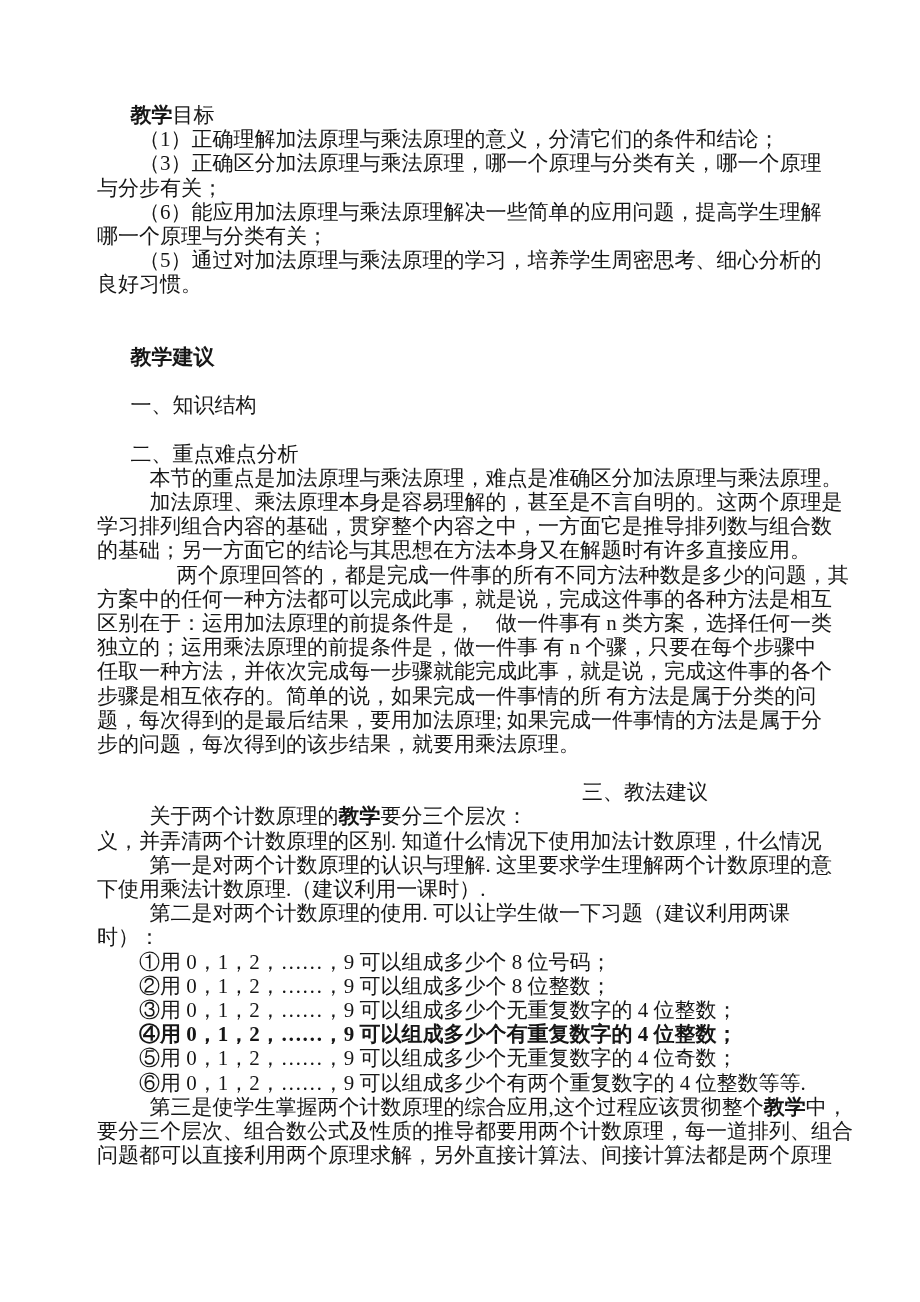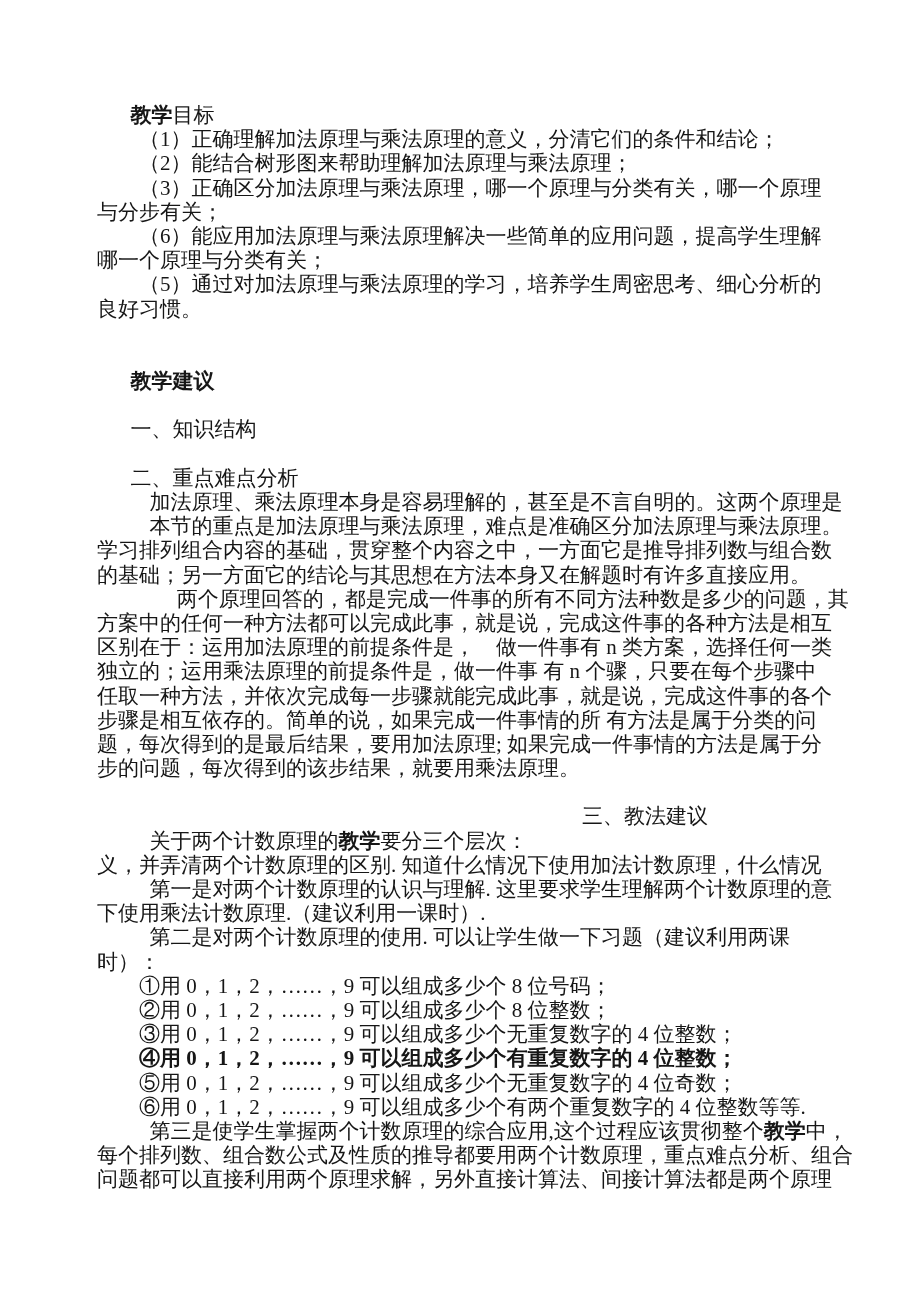--- a/index.html
+++ b/index.html
@@ -22,36 +22,35 @@
     height: 24.2px;
   }
   .line .b { font-weight: bold; }
 </style>
 </head>
 <body>
 
 <div class="doc" style="color: rgb(22, 22, 22);">
     <div class="line" style="padding-left: 1.6em;"><span class="b">教学</span><span>目标</span></div>
     <div class="line" style="padding-left: 2em;">（1）正确理解加法原理与乘法原理的意义，分清它们的条件和结论；</div>
-    <div class="line" style="padding-left: 2em;">（2）能结合树形图来帮助理解加法原理与乘法原理；</div>
     <div class="line" style="padding-left: 2em;">（3）正确区分加法原理与乘法原理，哪一个原理与分类有关，哪一个原理</div>
     <div class="line">与分步有关；</div>
     <div class="line" style="padding-left: 2em;">（6）能应用加法原理与乘法原理解决一些简单的应用问题，提高学生理解</div>
     <div class="line">哪一个原理与分类有关；</div>
     <div class="line" style="padding-left: 2em;">（5）通过对加法原理与乘法原理的学习，培养学生周密思考、细心分析的</div>
     <div class="line">良好习惯。</div>
     <div class="line">&nbsp;</div>
     <div class="line">&nbsp;</div>
     <div class="line" style="padding-left: 1.6em;"><span class="b">教学建议</span></div>
     <div class="line">&nbsp;</div>
     <div class="line" style="padding-left: 1.6em;">一、知识结构</div>
     <div class="line">&nbsp;</div>
     <div class="line" style="padding-left: 1.6em;">二、重点难点分析</div>
+    <div class="line" style="padding-left: 2.5em;">本节的重点是加法原理与乘法原理，难点是准确区分加法原理与乘法原理。</div>
     <div class="line" style="padding-left: 2.5em;">加法原理、乘法原理本身是容易理解的，甚至是不言自明的。这两个原理是</div>
-    <div class="line" style="padding-left: 2.5em;">本节的重点是加法原理与乘法原理，难点是准确区分加法原理与乘法原理。</div>
     <div class="line">学习排列组合内容的基础，贯穿整个内容之中，一方面它是推导排列数与组合数</div>
     <div class="line">的基础；另一方面它的结论与其思想在方法本身又在解题时有许多直接应用。</div>
     <div class="line" style="padding-left: 3.8em;">两个原理回答的，都是完成一件事的所有不同方法种数是多少的问题，其</div>
     <div class="line">方案中的任何一种方法都可以完成此事，就是说，完成这件事的各种方法是相互</div>
     <div class="line">区别在于：运用加法原理的前提条件是，　做一件事有 n 类方案，选择任何一类</div>
     <div class="line">独立的；运用乘法原理的前提条件是，做一件事 有 n 个骤，只要在每个步骤中</div>
     <div class="line">任取一种方法，并依次完成每一步骤就能完成此事，就是说，完成这件事的各个</div>
     <div class="line">步骤是相互依存的。简单的说，如果完成一件事情的所 有方法是属于分类的问</div>
     <div class="line">题，每次得到的是最后结果，要用加法原理; 如果完成一件事情的方法是属于分</div>
     <div class="line">步的问题，每次得到的该步结果，就要用乘法原理。</div>
@@ -63,15 +62,15 @@
     <div class="line">下使用乘法计数原理.（建议利用一课时）.</div>
     <div class="line" style="padding-left: 2.5em;">第二是对两个计数原理的使用. 可以让学生做一下习题（建议利用两课</div>
     <div class="line">时）：</div>
     <div class="line" style="padding-left: 2em;">①用 0，1，2，……，9 可以组成多少个 8 位号码；</div>
     <div class="line" style="padding-left: 2em;">②用 0，1，2，……，9 可以组成多少个 8 位整数；</div>
     <div class="line" style="padding-left: 2em;">③用 0，1，2，……，9 可以组成多少个无重复数字的 4 位整数；</div>
     <div class="line" style="padding-left: 2em; font-weight: bold;">④用 0，1，2，……，9 可以组成多少个有重复数字的 4 位整数；</div>
     <div class="line" style="padding-left: 2em;">⑤用 0，1，2，……，9 可以组成多少个无重复数字的 4 位奇数；</div>
     <div class="line" style="padding-left: 2em;">⑥用 0，1，2，……，9 可以组成多少个有两个重复数字的 4 位整数等等.</div>
     <div class="line" style="padding-left: 2.5em;"><span>第三是使学生掌握两个计数原理的综合应用,这个过程应该贯彻整个</span><span class="b">教学</span><span>中，</span></div>
-    <div class="line">每个排列数、组合数公式及性质的推导都要用两个计数原理，重点难点分析、组合</div>
+    <div class="line">要分三个层次、组合数公式及性质的推导都要用两个计数原理，每一道排列、组合</div>
     <div class="line">问题都可以直接利用两个原理求解，另外直接计算法、间接计算法都是两个原理</div>
   </div>
 
 </body></html>

